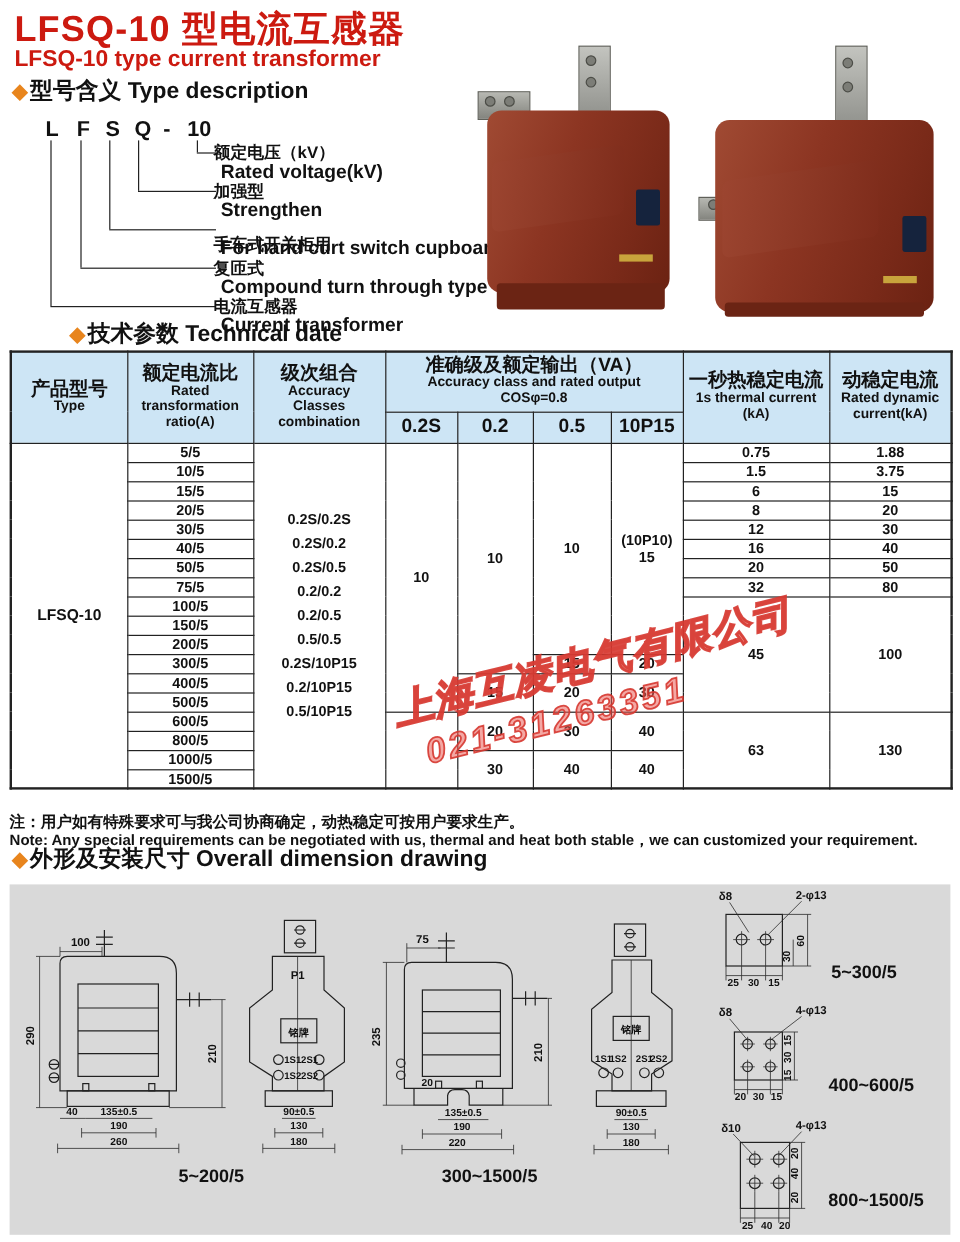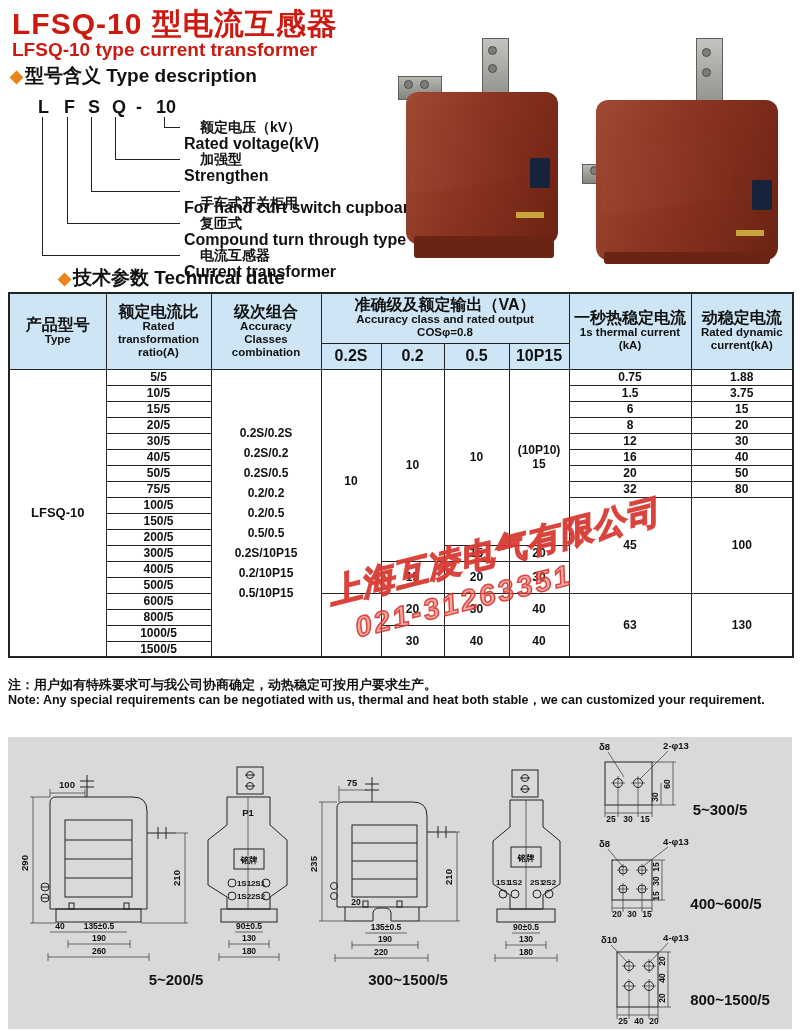--- a/index.html
+++ b/index.html
@@ -10,21 +10,21 @@
   .title-zh { position:absolute; left:12px; top:4px; font-size:30px; font-weight:800; color:#cc1a10; letter-spacing:1px; }
   .title-en { position:absolute; left:12px; top:39px; font-size:19px; font-weight:700; color:#cc1a10; }
 
   .sec-head { position:absolute; font-size:19px; font-weight:800; color:#111; white-space:nowrap; }
   .sec-head .diamond { color:#e8851d; font-size:17px; margin-right:2px; }
 
   
   .typecode { position:absolute; left:18px; top:97px; width:420px; height:170px; }
   .tc-letter { position:absolute; top:0; font-size:18px; font-weight:800; }
   .tc-line { position:absolute; background:#222; }
-  .tc-zh { position:absolute; left:182px; font-size:14px; font-weight:700; white-space:nowrap; }
+  .tc-zh { position:absolute; left:160px; font-size:14px; font-weight:700; white-space:nowrap; }
   .tc-en { position:absolute; left:166px; font-size:16px; font-weight:700; white-space:nowrap; }
 
   
   .photo { position:absolute; }
   .ph-body { position:absolute; border-radius:12px;
     background:linear-gradient(110deg,#a04a33 0%,#8c3522 40%,#7a2a19 75%,#6b2212 100%); }
   .ph-wedge { position:absolute; background:linear-gradient(100deg,#9c4530,#7e2c1b); transform:skewY(-8deg); border-radius:6px; }
   .ph-base { position:absolute; background:#6b2414; border-radius:3px; }
   .ph-bracket { position:absolute; background:linear-gradient(#c3c4bf,#8f908b); border:1px solid #5f6059; }
   .ph-bolt { position:absolute; width:9px; height:9px; border-radius:50%; background:#7c7d77; border:1px solid #4c4d47; }
@@ -303,20 +303,23 @@
   </div>
 
   <div class="watermark">
     <div class="wm1">上海互凌电气有限公司</div>
     <div class="wm2">021-31263351</div>
   </div>
 
   <div class="note-zh">注：用户如有特殊要求可与我公司协商确定，动热稳定可按用户要求生产。</div>
   <div class="note-en">Note: Any special requirements can be negotiated with us, thermal and heat both stable，we can customized your requirement.</div>
 
+  <div class="sec-head" style="left:10px; top:703px;">
+    <span class="diamond">◆</span><span>外形及安装尺寸 Overall dimension drawing</span>
+  </div>
 
   <div class="dim-panel">
     <svg width="784" height="292" viewBox="0 0 784 292">
 
       <g>
         <path class="sv" d="M42,172 L42,66 Q42,60 48,60 L125,60 Q139,60 139,74 L139,172 Z"></path>
         <rect class="sv" x="57" y="83" width="67" height="77"></rect>
         <line class="sv" x1="57" y1="103" x2="124" y2="103"></line>
         <line class="sv" x1="57" y1="122" x2="124" y2="122"></line>
         <line class="sv" x1="57" y1="141" x2="124" y2="141"></line>

